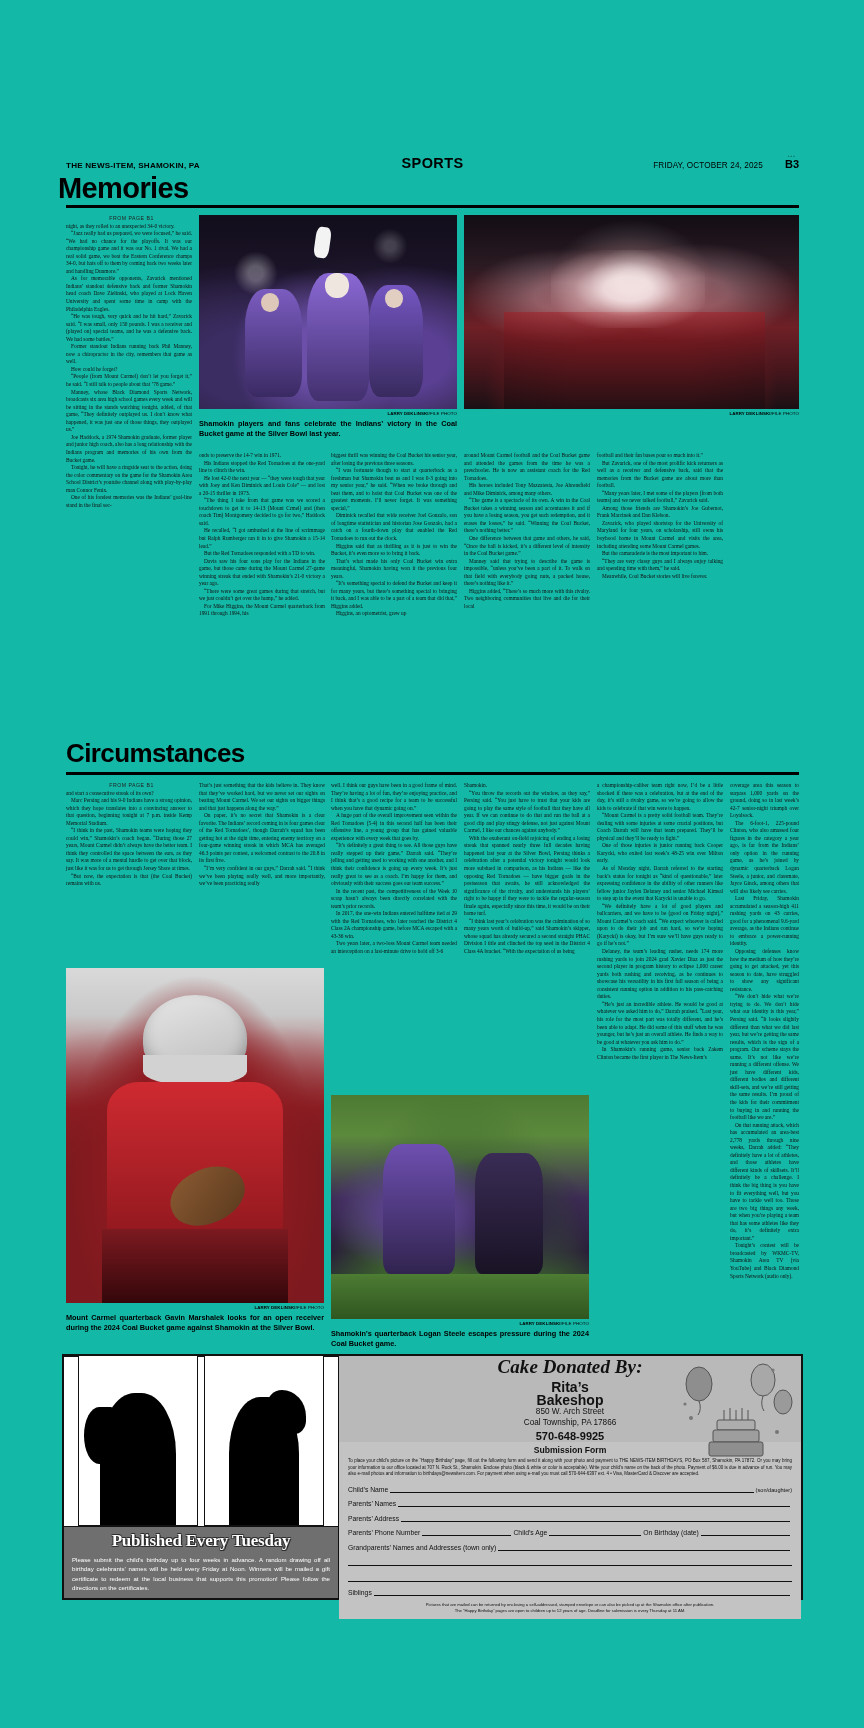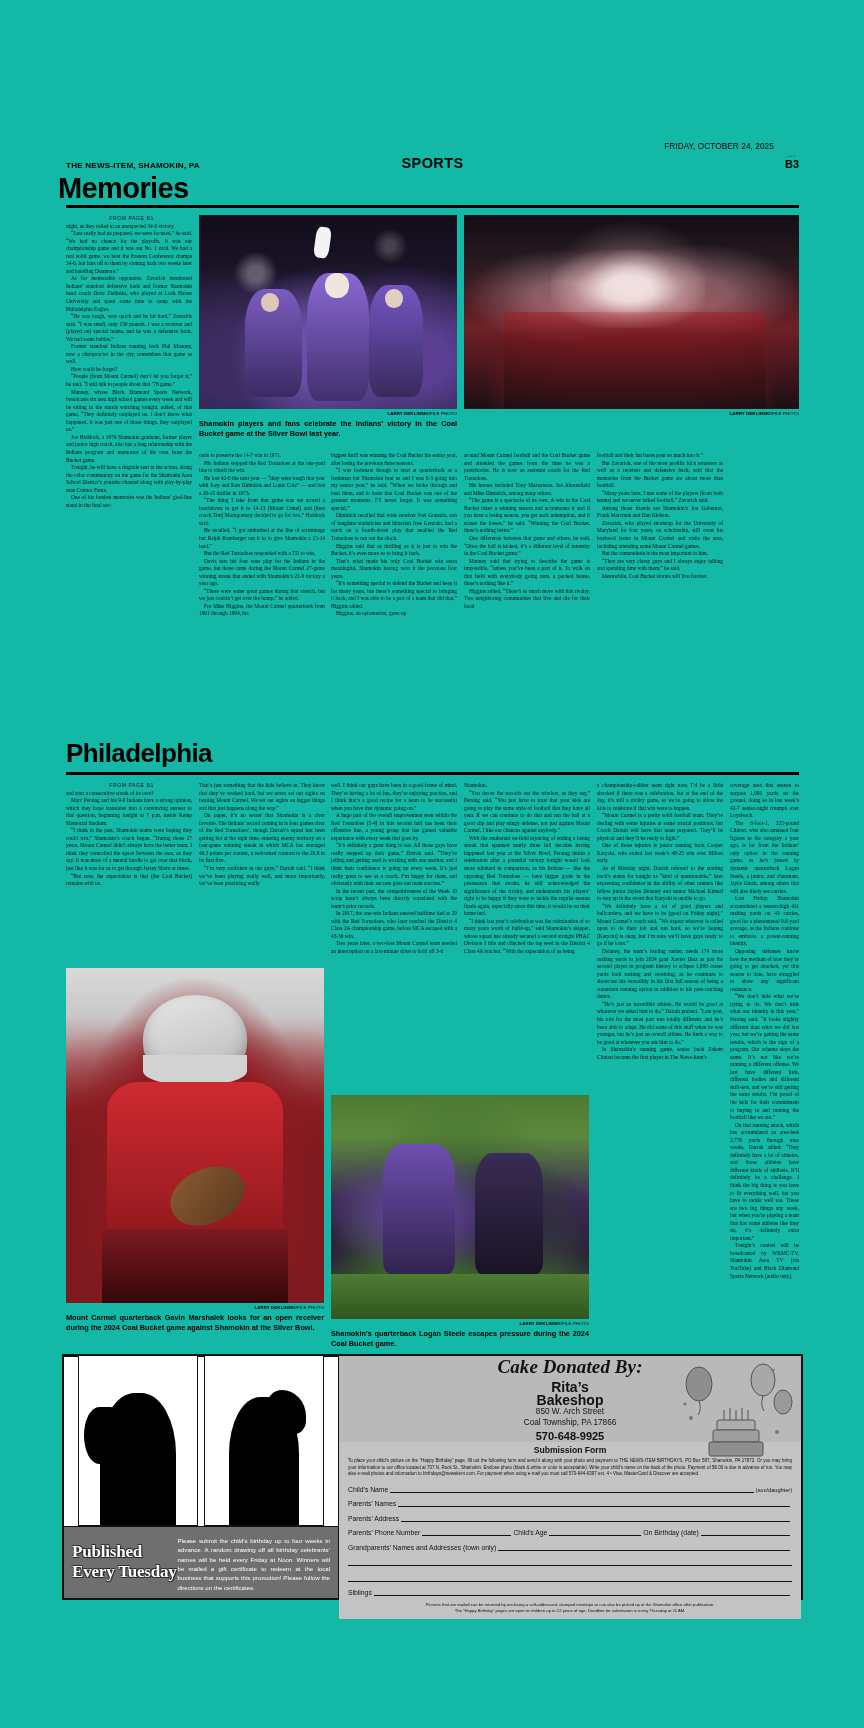--- a/index.html
+++ b/index.html
@@ -17,21 +17,21 @@
   .mast-left{
     font-family:"Liberation Sans",sans-serif;font-weight:bold;
     font-size:8.1px;letter-spacing:.2px;color:#000;white-space:nowrap;
   }
   .mast-center{
     font-family:"Liberation Sans",sans-serif;font-weight:bold;
     font-size:14.5px;letter-spacing:.4px;color:#000;
     position:absolute;left:50%;transform:translateX(-50%);bottom:-1px;
   }
   .mast-right{
-    display:flex;gap:11px;white-space:nowrap;
+    display:flex;align-items:flex-end;gap:22px;white-space:nowrap;
   }
   .mast-date{font-family:"Liberation Sans",sans-serif;font-size:8.2px;color:#000;letter-spacing:.1px;}
   .mast-page{font-family:"Liberation Sans",sans-serif;font-weight:bold;font-size:11px;color:#000;position:relative;margin-top:16px;}
   .mast-page .dots{position:absolute;top:-5px;left:0;width:100%;text-align:center;font-size:5px;letter-spacing:1px;font-weight:normal;}
 
   
   .sec-head{
     position:absolute;font-family:"Liberation Sans",sans-serif;font-weight:bold;
     color:#000;letter-spacing:-0.6px;
   }
@@ -127,21 +127,21 @@
     transform:scale(1.05,1.12);
   }
   .silhouettes{
     flex:1;background:#fff;display:flex;align-items:flex-end;justify-content:center;gap:6px;
     border-top:1.6px solid #111;position:relative;padding-bottom:0;
   }
   .sil-box{width:118px;height:100%;background:#fff;border:1.5px solid #111;position:relative;overflow:hidden;margin-top:4px;}
   .sil-box.right{}
   .pub-banner{
     height:72px;background:#6f6f6f;border-top:1.6px solid #111;
-    display:flex;flex-direction:row;align-items:center;justify-content:flex-start;
+    display:flex;flex-direction:column;align-items:center;justify-content:flex-start;
     padding:4px 8px 5px 8px;box-sizing:border-box;
   }
   .pub-title{
     font-family:"Liberation Serif",serif;font-weight:bold;font-size:17px;color:#fff;
     letter-spacing:-.2px;
     text-shadow:1.3px 1.3px 0 #2e2e2e,-0.7px -0.7px 0 #2e2e2e,0.7px -0.7px 0 #2e2e2e,-0.7px 0.7px 0 #2e2e2e;
   }
   .pub-body{
     font-family:"Liberation Sans",sans-serif;font-size:6.1px;line-height:9.4px;
     color:#fff;text-align:justify;margin-top:4px;width:100%;
@@ -277,21 +277,21 @@
 
   <div class="photo" id="photo2" style="left:464px;top:215px;width:335px;height:194px;">
     <div class="ph-inner"></div>
     <div style="position:absolute;left:12%;top:50%;width:78%;height:50%;background:linear-gradient(180deg,rgba(160,30,38,.55),rgba(30,14,18,.92));"></div>
     <div style="position:absolute;left:26%;top:18%;width:46%;height:40%;background:radial-gradient(ellipse at 50% 50%, rgba(255,240,240,.75) 0 22%, rgba(255,225,228,.25) 50%, transparent 78%);"></div>
   </div>
   <div class="credit" style="left:464px;top:411px;width:335px;text-align:right;position:absolute;">
     <span>LARRY DEKLINSKI</span><span class="thin">/FILE PHOTO</span>
   </div>
 
-  <div class="sec-head" id="circ-head">Philadelphia</div>
+  <div class="sec-head" id="circ-head">Circumstances</div>
   <div class="rule" id="rule-circ"></div>
 
   <div class="col" id="circ-c1" style="left:66px;top:782px;width:126px;height:180px;">
     <p class="fromline">FROM PAGE B1</p>
     <div>
         <p class="noind">and start a consecutive streak of its own?</p>
         <p>Marc Persing and his 9-0 Indians have a strong opinion, which they hope translates into a convincing answer to that question, beginning tonight at 7 p.m. inside Kemp Memorial Stadium.</p>
         <p>“I think in the past, Shamokin teams were hoping they could win,” Shamokin’s coach began. “During those 27 years, Mount Carmel didn’t always have the better team. I think they controlled the space between the ears, as they say. It was more of a mental hurdle to get over that block, just like it was for us to get through Jersey Shore at times.</p>
         <p>“But now, the expectation is that (the Coal Bucket) remains with us.</p>
       </div>

